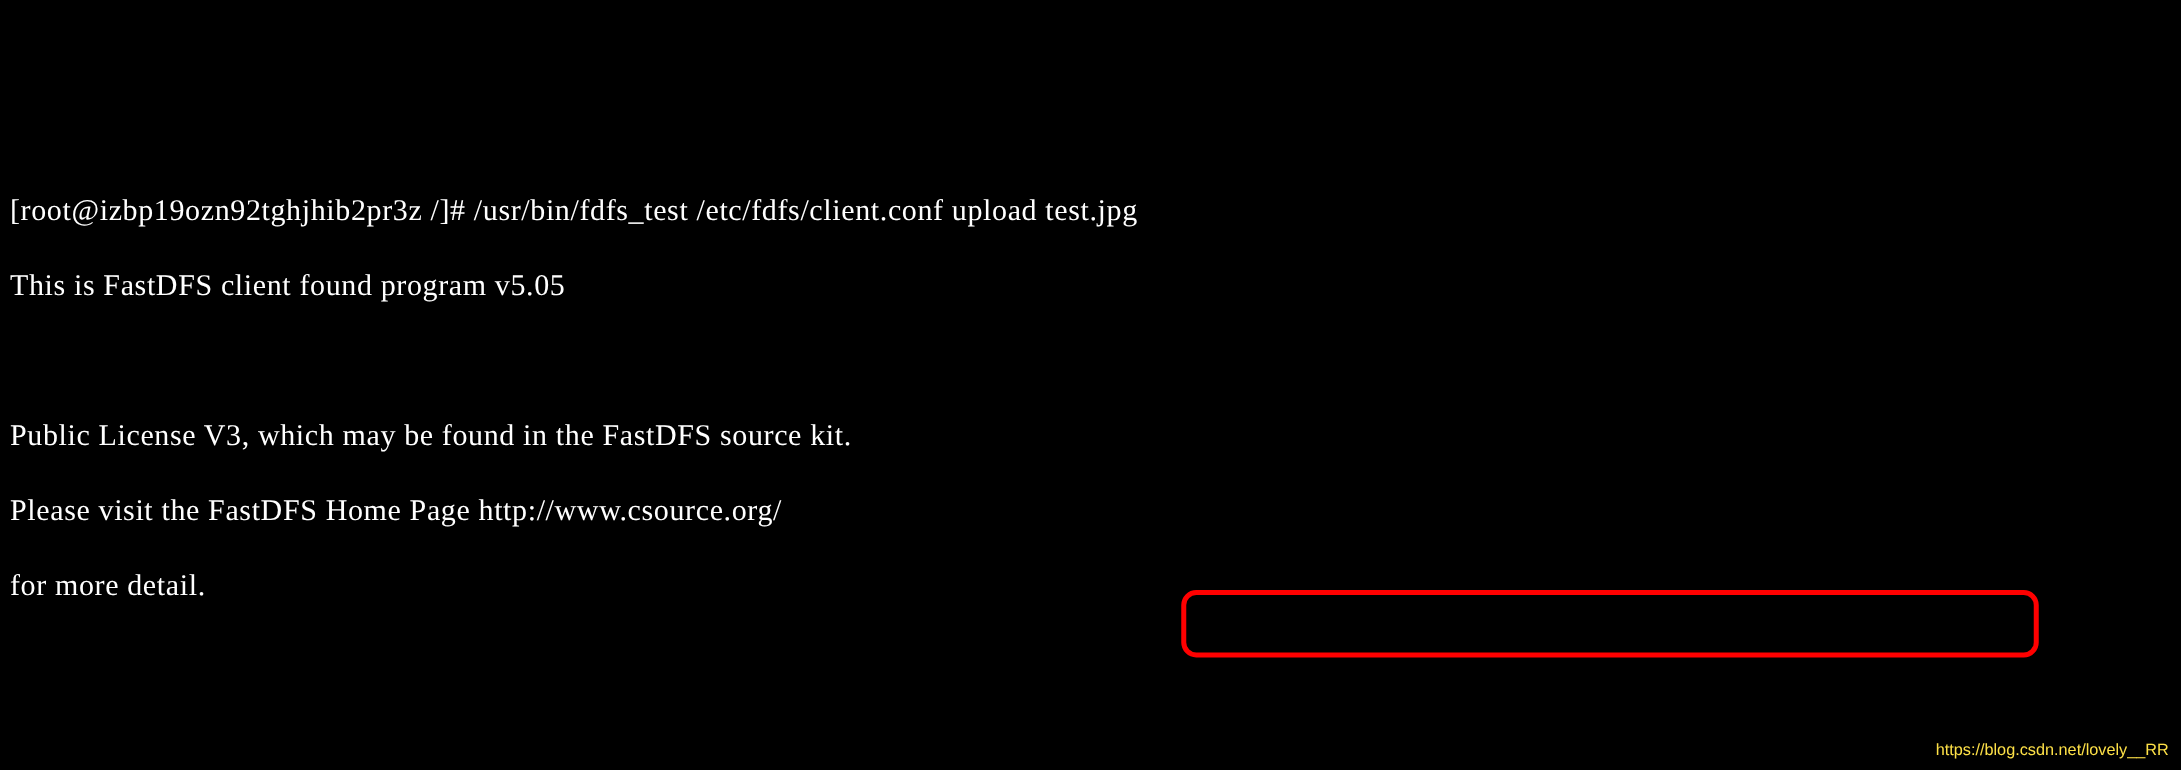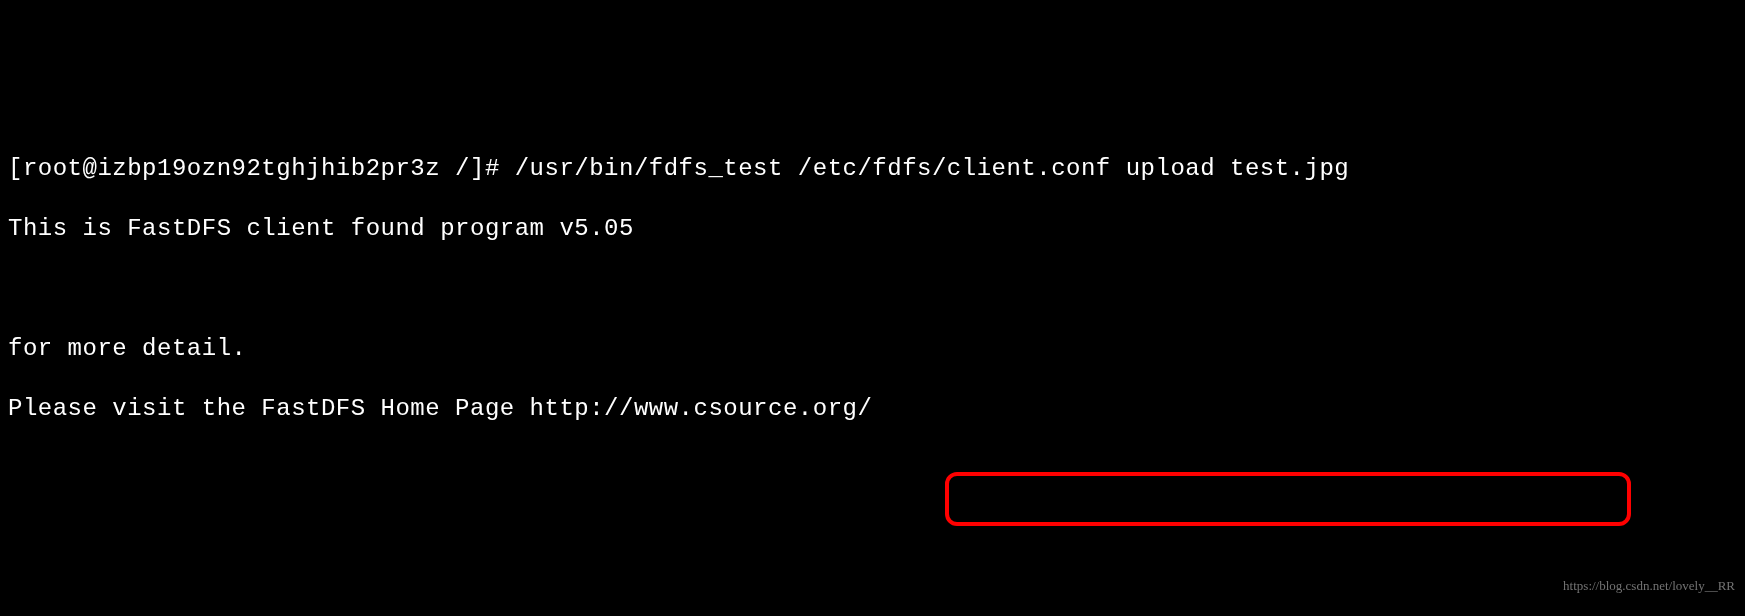--- a/index.html
+++ b/index.html
@@ -16,49 +16,51 @@
       padding: 4px 8px;
       width: 1745px;
       height: 616px;
       overflow: hidden;
       position: relative;
       white-space: pre;
       letter-spacing: 0.5px;
     }
     .terminal-line {
       white-space: pre;
+      font-family: Liberation Serif, serif;
     }
     .highlight-box {
       position: absolute;
       border: 4px solid #ff0000;
       border-radius: 12px;
       pointer-events: none;
     }
     .watermark {
       position: absolute;
-      bottom: 22px;
+      bottom: 8px;
       right: 10px;
       font-size: 13px;
-      color: #737373;
-      font-family: Liberation Serif, serif;
+      color: #fde047;
+      font-family: Liberation Sans, sans-serif;
       letter-spacing: 0;
     }
   </style>
 </head>
 <body>
 
 
 
 <div>
 <div class="terminal-line">[root@izbp19ozn92tghjhib2pr3z /]# /usr/bin/fdfs_test /etc/fdfs/client.conf upload test.jpg</div>
 <div class="terminal-line">This is FastDFS client found program v5.05</div>
 <div class="terminal-line"></div>
 <div class="terminal-line"></div>
+<div class="terminal-line">Public License V3, which may be found in the FastDFS source kit.</div>
+<div class="terminal-line">Please visit the FastDFS Home Page http://www.csource.org/</div>
 <div class="terminal-line">for more detail.</div>
-<div class="terminal-line">Please visit the FastDFS Home Page http://www.csource.org/</div>
 <div class="terminal-line"></div>
 
 
 <div class="terminal-line"></div>
 
 
 <div class="terminal-line"></div>
 
 
 

